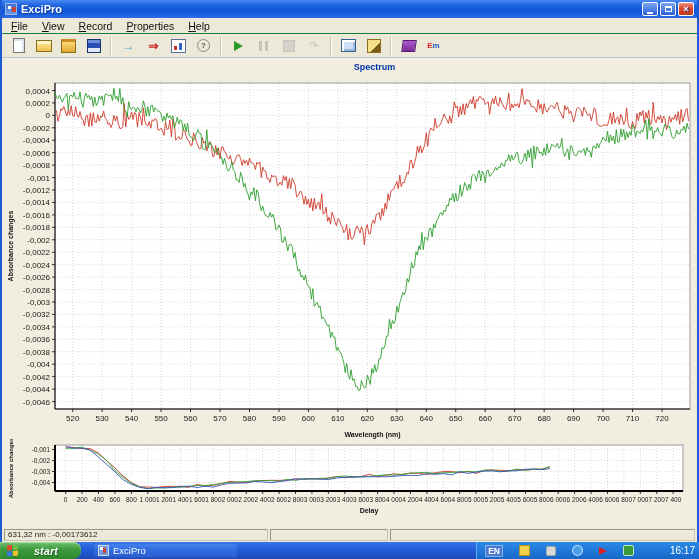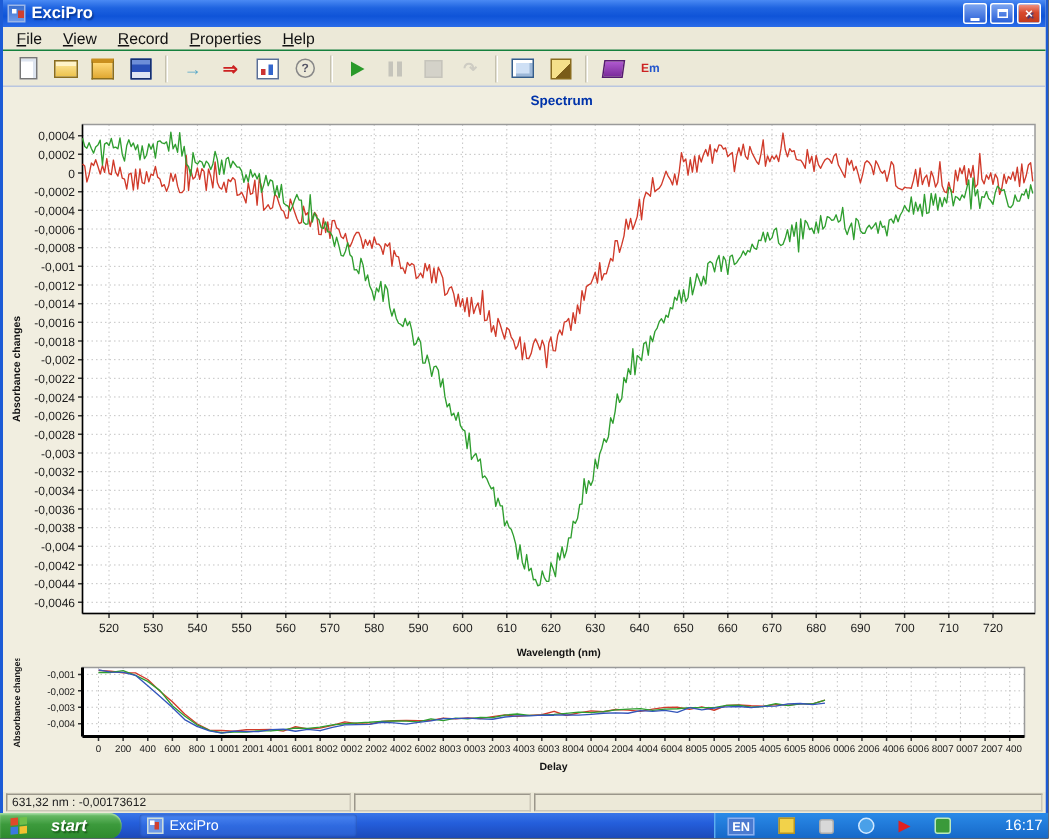--- a/index.html
+++ b/index.html
@@ -61,21 +61,21 @@
   .i-exit-icon::after{content:"m";color:#2255cc;}
   
   .main{flex:1;background:#f1eee0;padding:3px 3px 0 3px;overflow:hidden;}
   .chart-panel{position:relative;}
   .chart-title{text-align:center;font-size:9px;font-weight:bold;color:#0033aa;height:12px;line-height:12px;padding-left:50px;}
   svg{display:block;}
   
   .statusbar{height:14px;flex:0 0 14px;background:#ece9d8;display:flex;gap:2px;padding:1px 2px;box-sizing:border-box;}
   .status-cell{border:1px solid #cbc7b8;border-top-color:#9a968a;border-left-color:#9a968a;
     background:#ece9d8;font-size:8px;color:#222;line-height:10px;padding:0 3px;box-sizing:border-box;}
-  .status-cell.first{width:230px;}
+  .status-cell.first{width:264px;}
   .status-cell.second{width:118px;}
   .status-cell.rest{flex:1;}
   
   .taskbar{position:absolute;left:0;bottom:0;width:699px;height:17px;
     background:linear-gradient(180deg,#3a76e8 0%,#245edb 40%,#1c49b8 100%);display:flex;align-items:stretch;}
   .start-btn{width:74px;display:flex;align-items:center;gap:16px;padding-left:7px;
     background:linear-gradient(180deg,#73c271 0%,#3c9a3c 45%,#2d8a2d 100%);
     border-radius:0 8px 8px 0;color:#fff;font-size:11px;font-weight:bold;font-style:italic;
     text-shadow:1px 1px 1px #1a5c1a;box-shadow:inset 0 1px 1px #a8dca6;}
   .win-flag{width:11px;height:11px;display:grid;grid-template-columns:5px 5px;grid-template-rows:5px 5px;gap:1px;transform:skewY(-6deg);}

